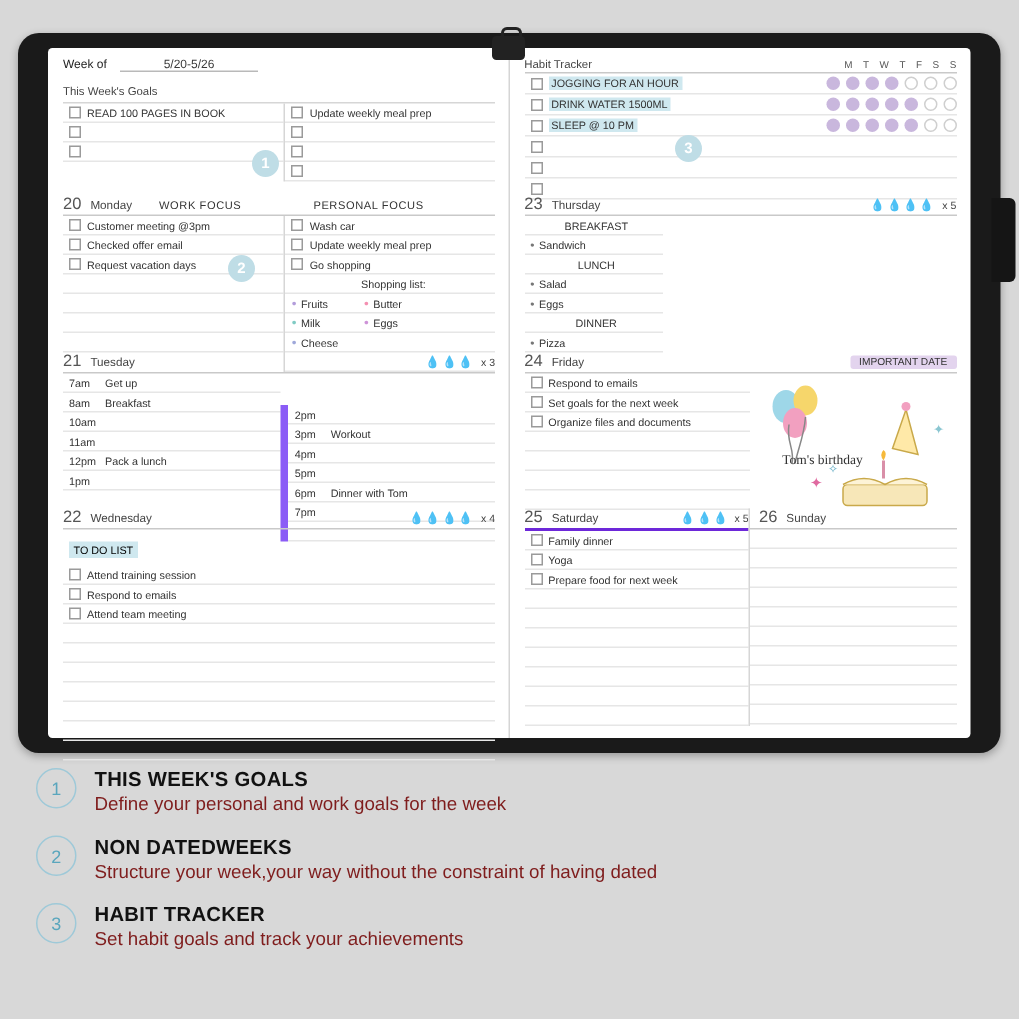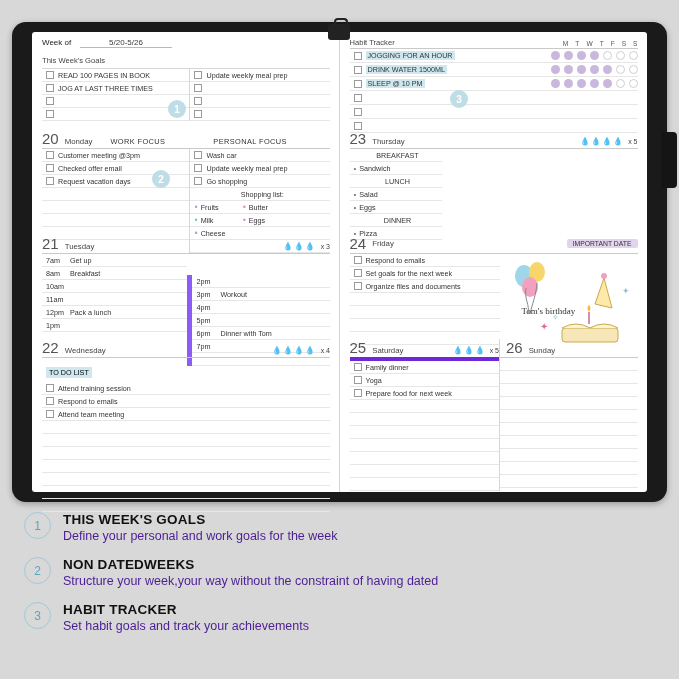--- a/index.html
+++ b/index.html
@@ -43,35 +43,35 @@
   }
   .row{display:flex;align-items:center;height:12px;border-bottom:1px solid #e6e6e6;padding-left:4px;}
   .row .lbl{font-size:7.2px;color:#333;}
   .sectionlabel{font-size:7.6px;color:#444;}
   
   .cnum{
     position:absolute;width:18px;height:18px;border-radius:50%;
     background:#bfdde6;color:#fff;font-size:10px;font-weight:bold;
     display:flex;align-items:center;justify-content:center;z-index:9;
   }
-  .daynum{font-size:15px;color:#555;}
+  .daynum{font-size:11px;color:#555;}
   .dayname{font-size:7.8px;color:#444;}
   .drops{color:#9cc6d4;font-size:8px;letter-spacing:1px;}
   .dot{width:9px;height:9px;border-radius:50%;background:#c9b7dd;display:inline-block;}
   .dotE{width:9px;height:9px;border-radius:50%;border:1px solid #cfcfcf;display:inline-block;box-sizing:border-box;}
   
   .legend{position:absolute;left:24px;top:512px;width:640px;}
   .lgrow{display:flex;align-items:flex-start;margin-bottom:14px;}
   .lgnum{
     width:25px;height:25px;border-radius:50%;border:1.5px solid #9ec9d8;
     color:#5aa6bd;font-size:12px;display:flex;align-items:center;justify-content:center;
     margin-right:12px;flex:0 0 auto;
   }
   .lgtitle{font-size:13.5px;font-weight:bold;color:#111;letter-spacing:.2px;}
-  .lgsub{font-size:12.5px;color:#4c1d95;margin-top:2px;}
+  .lgsub{font-size:12.5px;color:#7f1d1d;margin-top:2px;}
   .hl{background:#cfe8ef;}
   .impdate{background:#e3d4ee;font-size:6.8px;color:#333;padding:1px 6px;border-radius:2px;}
 </style>
 </head>
 <body>
 
 <div class="planner">
   <div class="tab"></div>
   <div class="pages">
 
@@ -80,24 +80,20 @@
       <div style="position:absolute;left:10px;top:6px;" class="hdr">Week of</div>
       <div style="position:absolute;left:48px;top:6px;width:92px;border-bottom:1px solid #b9b9b9;text-align:center;color:#3a3a3a;" class="hdr">5/20-5/26</div>
 
       <div style="position:absolute;left:10px;top:24px;width:288px;">
         <div class="sectionlabel">This Week's Goals</div>
         <div style="display:flex;margin-top:3px;border-top:1px solid #d6d6d6;">
           <div style="width:148px;">
             <div class="row">
                 <span class="box"></span>
                 <span class="lbl">READ 100 PAGES IN BOOK</span>
-              </div>
-            <div class="row">
-                <span class="box"></span>
-                <span class="lbl">JOG AT LAST THREE TIMES</span>
               </div>
             <div class="row">
                 <span class="box"></span>
                 <span class="lbl"></span>
               </div>
             <div class="row">
                 <span class="box"></span>
                 <span class="lbl"></span>
               </div>
           </div>
@@ -434,21 +430,21 @@
               <text x="52" y="66" font-size="8" fill="#6fb3c9">✧</text>
               <text x="122" y="40" font-size="9" fill="#8ac6d1">✦</text>
             </svg>
             <div style="position:absolute;left:22px;top:52px;font-size:9px;color:#333;font-family:'Liberation Serif',serif;">Tom's birthday</div>
           </div>
         </div>
       </div>
 
       <div style="position:absolute;left:10px;top:307px;width:288px;display:flex;">
         <div style="width:150px;">
-          <div style="display:flex;align-items:baseline;border-bottom:4px solid #6d28d9;padding-bottom:1px;">
+          <div style="display:flex;align-items:baseline;border-bottom:2px solid #6d28d9;padding-bottom:1px;">
             <span class="daynum">25</span>
             <span class="dayname" style="margin-left:6px;">Saturday</span>
             <span style="margin-left:auto;" class="drops">💧💧💧</span>
             <span style="font-size:7px;color:#444;margin-left:3px;">x 5</span>
           </div>
           <div class="row">
               <span class="box"></span>
               <span class="lbl">Family dinner</span>
             </div>
           <div class="row">

